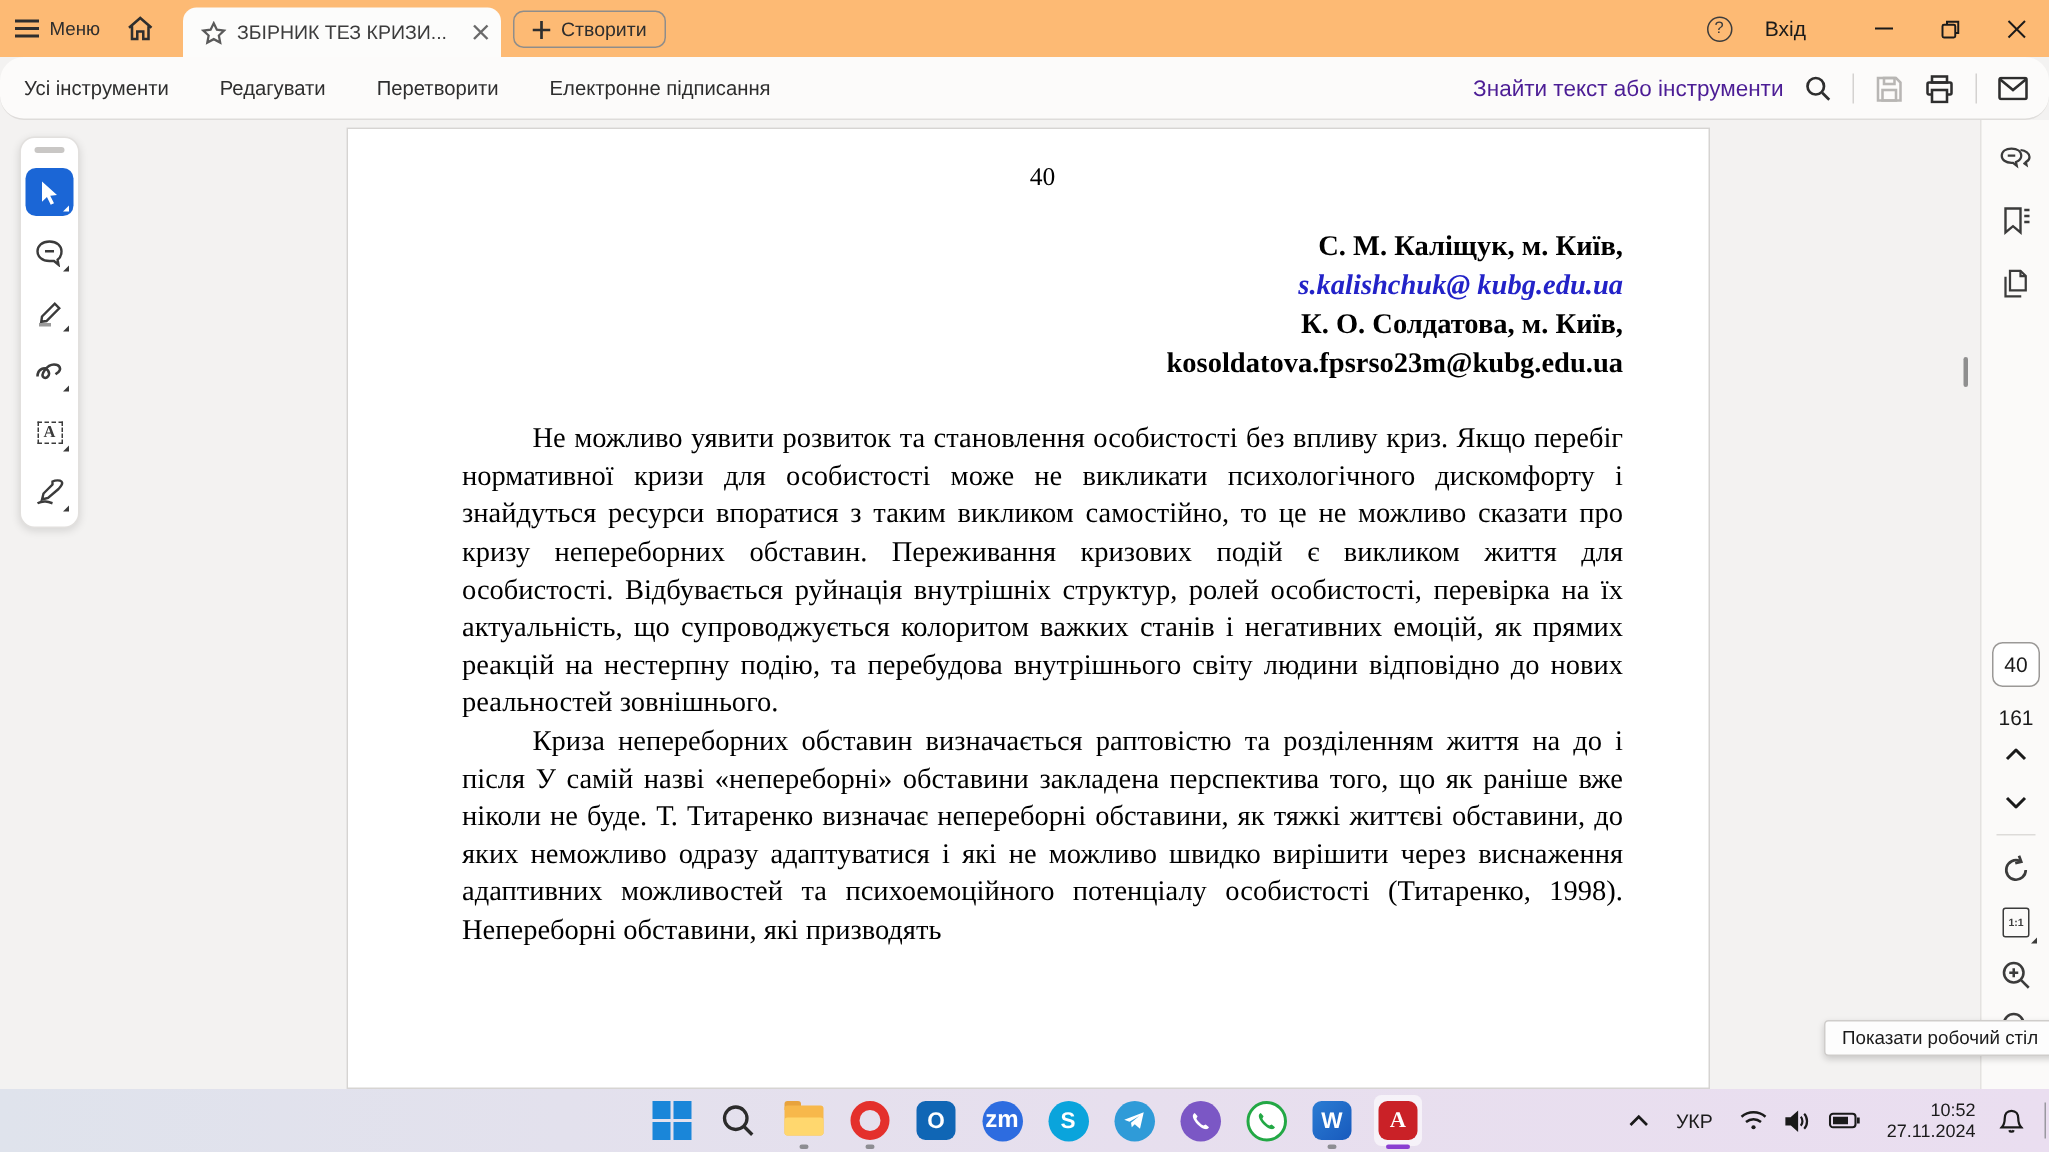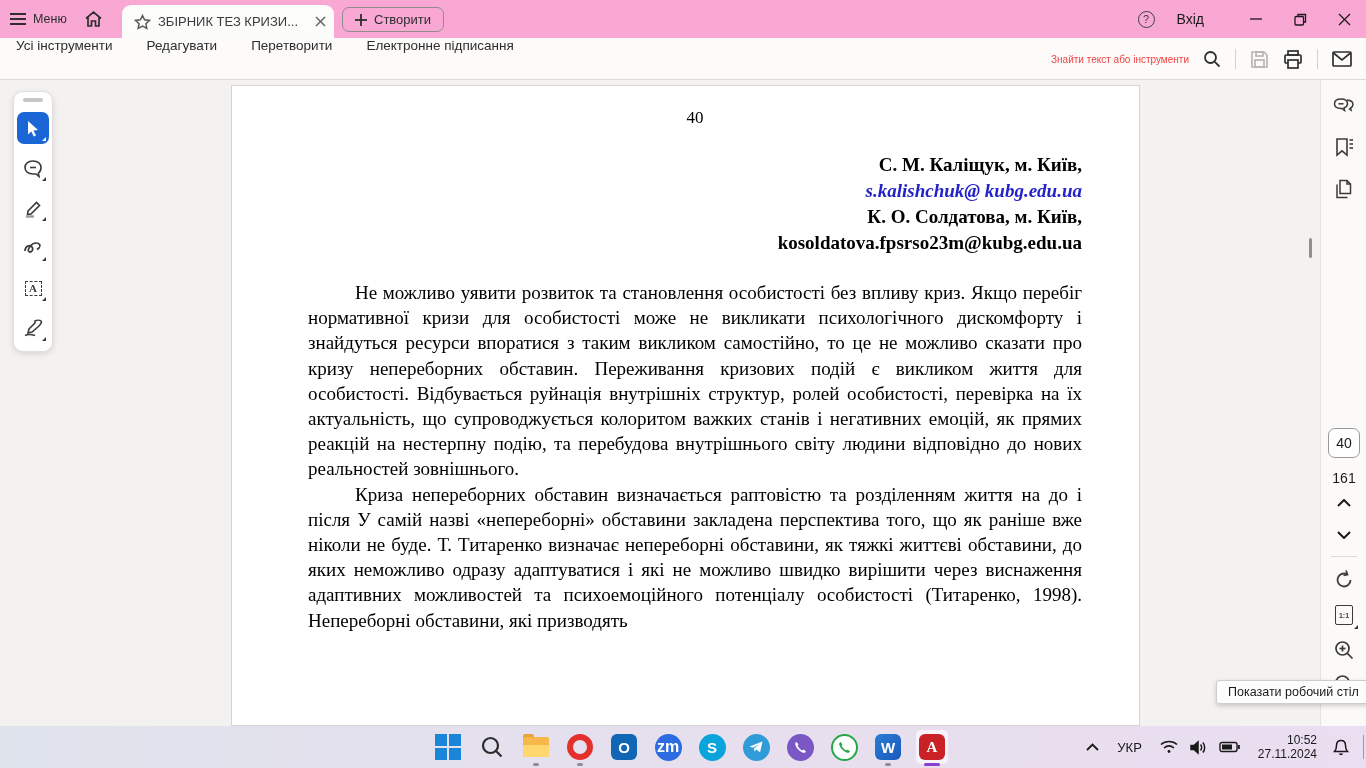--- a/index.html
+++ b/index.html
@@ -1,38 +1,38 @@
 <!DOCTYPE html>
 <html><head>
 <meta charset="utf-8">
 <style>
   * { margin:0; padding:0; box-sizing:border-box; }
   html,body { width:1366px; height:768px; overflow:hidden; font-family:"Liberation Sans",sans-serif; background:#f3f2f1; }
   svg { display:block; }
 
   
-  #titlebar { position:absolute; left:0; top:0; width:1366px; height:38px; background:#f9a8d4; display:flex; align-items:flex-end; }
+  #titlebar { position:absolute; left:0; top:0; width:1366px; height:38px; background:#fdba74; display:flex; align-items:flex-end; }
   .menu-btn { display:flex; align-items:center; gap:7px; padding:0 10px; height:38px; cursor:default; }
   .menu-btn span.txt { font-size:12.5px; color:#2e2e2e; }
   .icon-btn { display:flex; align-items:center; justify-content:center; }
   .home-btn { width:34px; height:38px; }
   .doc-tab { position:absolute; left:122px; top:5px; width:212px; height:33px; background:#fcfcfb; border-radius:9px 9px 0 0; display:flex; align-items:center; padding:0 8px 0 12px; gap:7px; }
   .doc-tab .tab-title { font-size:13px; color:#3c3c3c; white-space:nowrap; overflow:hidden; flex:1; }
   .create-btn { position:absolute; left:342px; top:7px; height:25px; border:1px solid #8f8d8b; border-radius:7px; display:flex; align-items:center; gap:7px; padding:0 12px; font-size:13px; color:#2e2e2e; background:transparent; }
   .tb-right { position:absolute; right:0; top:0; height:38px; display:flex; align-items:center; }
   .help-circle { width:17px; height:17px; border:1.4px solid #3c3c3c; border-radius:50%; font-size:11px; color:#3c3c3c; display:flex; align-items:center; justify-content:center; margin-right:22px; }
   .signin { font-size:14px; color:#1a1a1a; margin-right:30px; }
   .winctl { width:44px; height:38px; display:flex; align-items:center; justify-content:center; }
 
   
-  #toolbar { position:absolute; left:0; top:38px; width:1366px; height:42px; background:#fcfbfa; border-bottom:1px solid #dedcda; display:flex; align-items:flex-start; }
+  #toolbar { position:absolute; left:0; top:38px; width:1366px; height:42px; background:#fcfbfa; border-bottom:1px solid #dedcda; display:flex; align-items:center;border-radius:16px; }
   .tool-items { display:flex; align-items:center; margin-left:16px; gap:34px; }
   .tool-item { font-size:13.5px; color:#2e2e2e; white-space:nowrap; }
   .toolbar-right { position:absolute; right:14px; top:0; height:42px; display:flex; align-items:center; gap:14px; }
-  .find-label { font-size:10px; color:#ef4444; }
+  .find-label { font-size:15px; color:#4c1d95; }
   .v-div { width:1px; height:20px; background:#d4d2d0; }
 
   
   #workspace { position:absolute; left:0; top:80px; width:1366px; height:646px; background:#f3f2f1; }
 
   
   #palette { position:absolute; left:13px; top:11px; width:40px; background:#ffffff; border:1px solid #e2e0de; border-radius:10px; box-shadow:0 2px 6px rgba(0,0,0,.12); padding:6px 3px 7px; display:flex; flex-direction:column; align-items:center; gap:8px; }
   .drag-handle { width:20px; height:4px; border-radius:2px; background:#c9c7c5; margin-bottom:2px; }
   .ptool { position:relative; width:32px; height:32px; border-radius:7px; display:flex; align-items:center; justify-content:center; color:#3b3b3b; }
   .ptool.sel { background:#1b66d6; color:#fff; }

